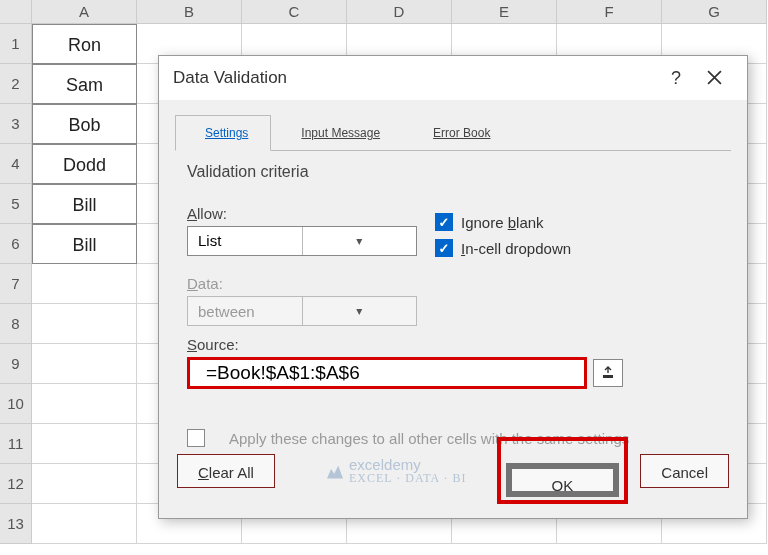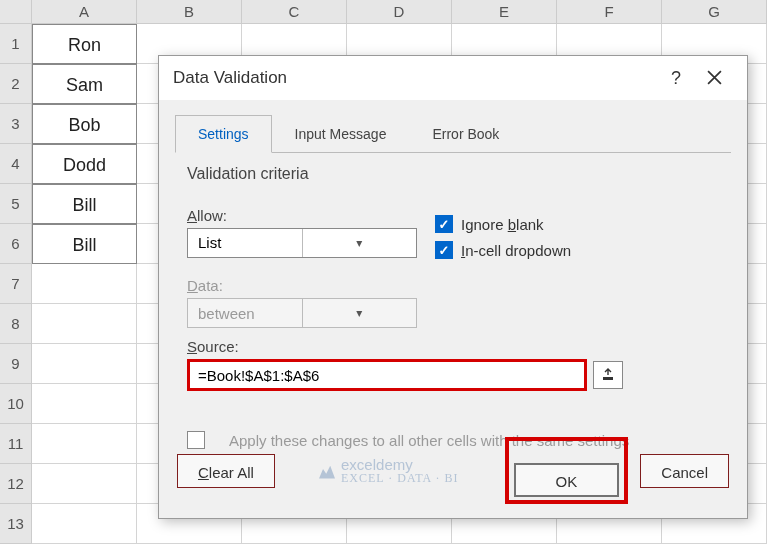--- a/index.html
+++ b/index.html
@@ -17,50 +17,50 @@
   .cell.bordered { border: 1px solid #888; }
 
   
   .dialog { position: absolute; top: 55px; left: 158px; width: 590px; height: 464px; background: #f0f0f0; border: 1px solid #999; box-shadow: 3px 3px 12px rgba(0,0,0,0.25); }
   .titlebar { height: 44px; display: flex; align-items: center; padding: 0 14px; background: #fff; }
   .titlebar .title { font-size: 17px; color: #333; flex: 1; }
   .titlebar .help, .titlebar .close { width: 38px; text-align: center; font-size: 20px; color: #333; cursor: pointer; }
   .titlebar .help { font-size: 18px; }
 
   .tabs { display: flex; margin: 14px 16px 0 16px; border-bottom: 1px solid #bbb; }
-  .tab { padding: 10px 22px 10px 22px; font-size: 14px; color: #444; border: 1px solid transparent; border-bottom: none; position: relative; top: 1px; background: transparent; cursor: pointer; }
+  .tab { padding: 10px 22px 10px 29px; font-size: 12px; color: #444; border: 1px solid transparent; border-bottom: none; position: relative; top: 1px; background: transparent; cursor: pointer; text-decoration: underline; }
   .tab.active { background: #f0f0f0; border-color: #bbb; border-bottom: 1px solid #f0f0f0; color: #0060c0; }
 
   .pane { padding: 12px 28px 0 28px; }
   .group-title { font-size: 16px; color: #444; margin-bottom: 14px; }
   .row2 { display: flex; align-items: center; gap: 18px; margin-bottom: 10px; }
   .col-left { width: 230px; }
   .lbl { font-size: 15px; color: #444; margin-bottom: 4px; display: block; }
   .lbl.dis { color: #9a9a9a; }
   .combo { display: flex; align-items: center; height: 30px; border: 1px solid #888; background: #fff; }
   .combo.dis { color: #9a9a9a; border-color: #bbb; background: #f4f4f4; }
   .combo span { flex: 1; padding: 0 10px; font-size: 15px; }
   .combo .arrow { width: 26px; text-align: center; font-size: 12px; color: #555; border-left: 1px solid #bbb; height: 100%; line-height: 28px; }
 
   .check { display: flex; align-items: center; gap: 8px; font-size: 15px; color: #333; margin-bottom: 8px; }
   .cb { width: 18px; height: 18px; background: #0066cc; display: inline-flex; align-items: center; justify-content: center; color: #fff; font-size: 13px; font-weight: bold; }
   .cb.empty { background: #fff; border: 1px solid #888; }
   .check.dis { color: #9a9a9a; gap: 24px; }
 
   .source-row { margin-top: 8px; }
   .source-box { display: flex; align-items: center; height: 32px; border: 3px solid #d40000; background: #fff; width: 400px; }
-  .source-box input { flex: 1; border: none; padding: 0 8px; font-size: 15px; outline: none; background: transparent; }
+  .source-box input { flex: 1; border: none; padding: 0 16px; font-size: 19px; outline: none; background: transparent; }
   .ref-btn { width: 30px; height: 28px; border: 1px solid #888; margin-left: 6px; display: inline-flex; align-items: center; justify-content: center; background: #fff; cursor: pointer; }
 
   .footer { position: absolute; bottom: 14px; left: 18px; right: 18px; display: flex; align-items: center; }
   .btn { height: 34px; padding: 9px 20px; border: 1px solid #7f1d1d; background: #f8f8f8; font-size: 15px; color: #333; cursor: pointer; }
-  .btn.ok { border: 2px solid #737373; padding: 8px 40px; margin-top: 19px; }
+  .btn.ok { border: 6px solid #737373; padding: 8px 40px; margin-top: 19px; }
   .ok-wrap { border: 4px solid #d40000; padding: 3px 5px; margin-right: 12px; }
   .spacer { flex: 1; }
-  .watermark { display:flex; align-items:center; gap:6px; color:#b5c4d6; font-size:15px; font-weight:500; margin-right: 46px;}
+  .watermark { display:flex; align-items:center; gap:6px; color:#b5c4d6; font-size:15px; font-weight:500; margin-right: 30px;}
   .watermark .sub { font-size: 12px; letter-spacing: 1px; color:#b5c4d6; text-align:right; margin-top:-2px;font-family:Liberation Serif, serif;}
   .wm-icon { width:16px;height:16px;background:#b5c4d6; clip-path: polygon(0 100%,25% 40%,45% 70%,70% 20%,100% 100%); display:inline-block;}
   .underline { text-decoration: underline; }
 </style>
 </head>
 <body>
 
 <div class="sheet">
   <div class="col-headers">
     <div class="corner"></div>

